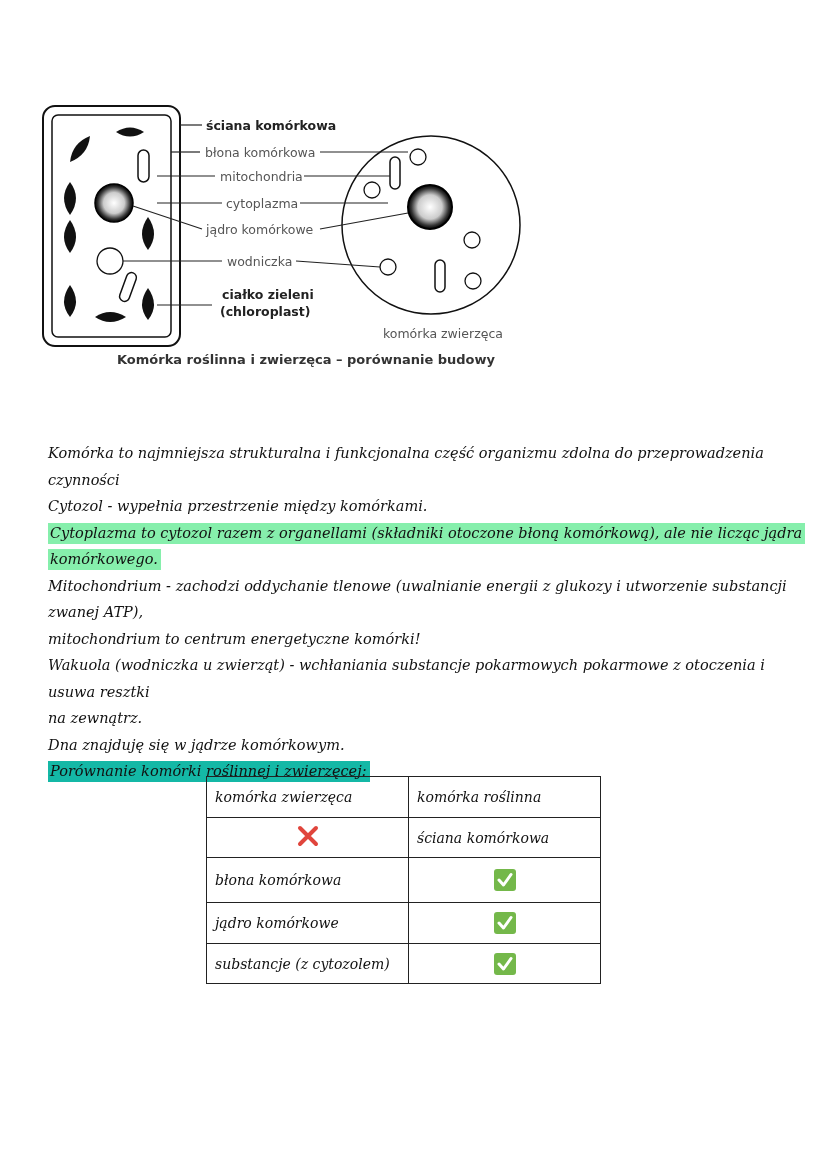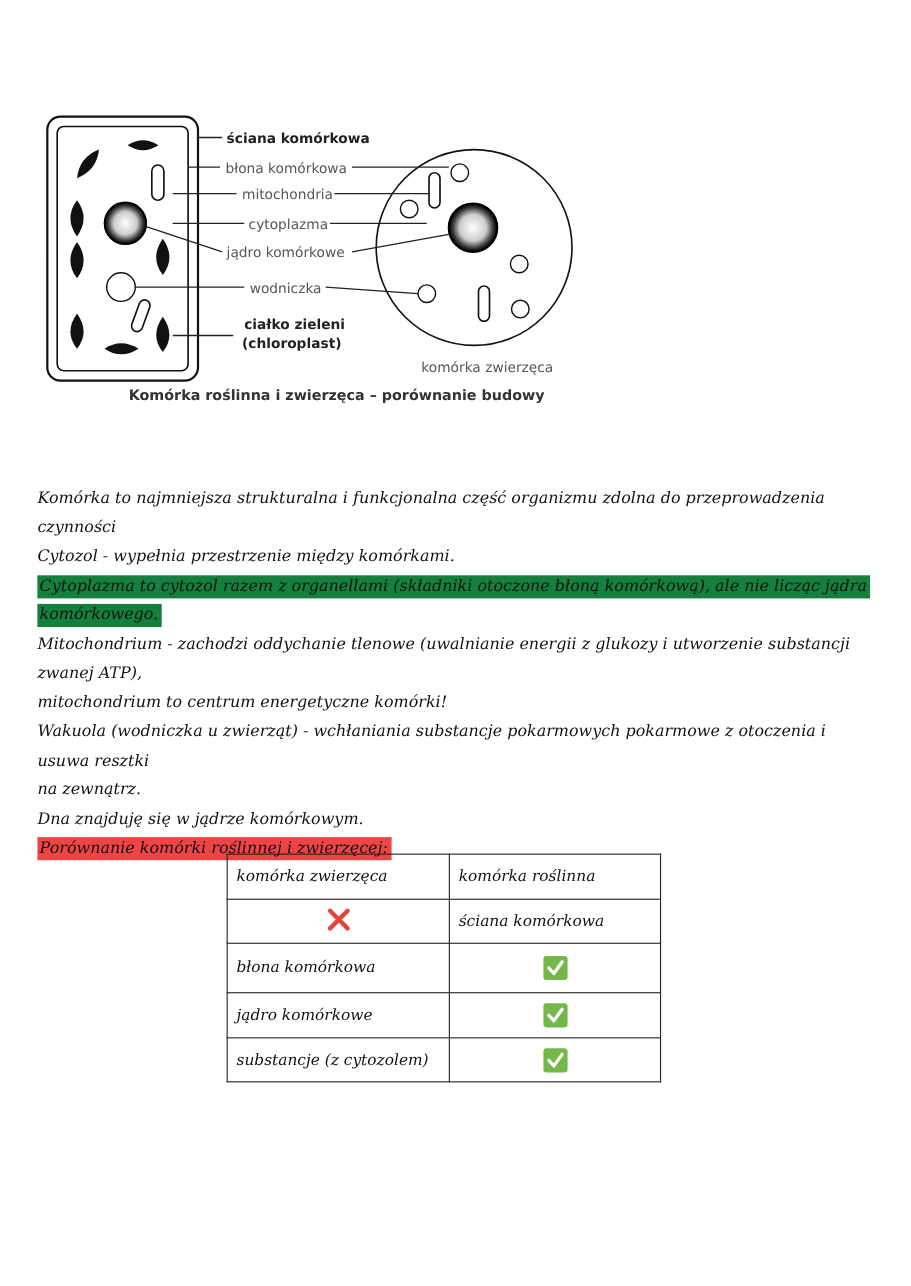--- a/index.html
+++ b/index.html
@@ -3,26 +3,26 @@
   <meta charset="utf-8">
   <style>
     html, body { margin: 0; padding: 0; background: #ffffff; }
     body { width: 828px; height: 1169px; position: relative; overflow: hidden;
            font-family: "DejaVu Sans", sans-serif; color: #111; }
     .diagram { position: absolute; left: 30px; top: 95px; width: 520px; height: 285px; }
     .diagram svg { width: 520px; height: 285px; display: block; }
     .lbl { font-family: "DejaVu Sans", sans-serif; font-size: 12.5px; fill: #555; }
     .lbl-bold { font-family: "DejaVu Sans", sans-serif; font-size: 12.5px; fill: #222; font-weight: bold; }
     .caption { font-family: "DejaVu Sans", sans-serif; font-size: 13px; font-weight: bold; fill: #333; }
-    .notes { position: absolute; left: 34px; top: 440px; width: 760px;
+    .notes { position: absolute; left: 48px; top: 440px; width: 760px;
              font-family: "DejaVu Serif", serif; font-style: italic; font-size: 14.5px;
              line-height: 26.5px; color: #111; }
     .notes p { margin: 0; }
-    .hl { background: #15803d; padding: 2px 3px 3px 2px; }
-    .hl-light { background: #ef4444; padding: 2px 3px 3px 2px; }
+    .hl { background: #86efac; padding: 2px 3px 3px 2px; }
+    .hl-light { background: #14b8a6; padding: 2px 3px 3px 2px; }
     .tbl { position: absolute; left: 206px; top: 776px; border-collapse: collapse;
            font-family: "DejaVu Serif", serif; font-style: italic; font-size: 14px; color: #111; }
     .tbl td { border: 1.5px solid #222; padding: 0 8px; }
     .tbl td.c1 { width: 185px; }
     .tbl td.c2 { width: 175px; }
     .tbl td.center { text-align: center; }
     .check { display: inline-block; width: 22px; height: 22px; background: #74b84a;
              border-radius: 3px; vertical-align: middle; position: relative; }
     .check svg { position: absolute; left: 2px; top: 2px; }
     .cross { display: inline-block; vertical-align: middle; }

